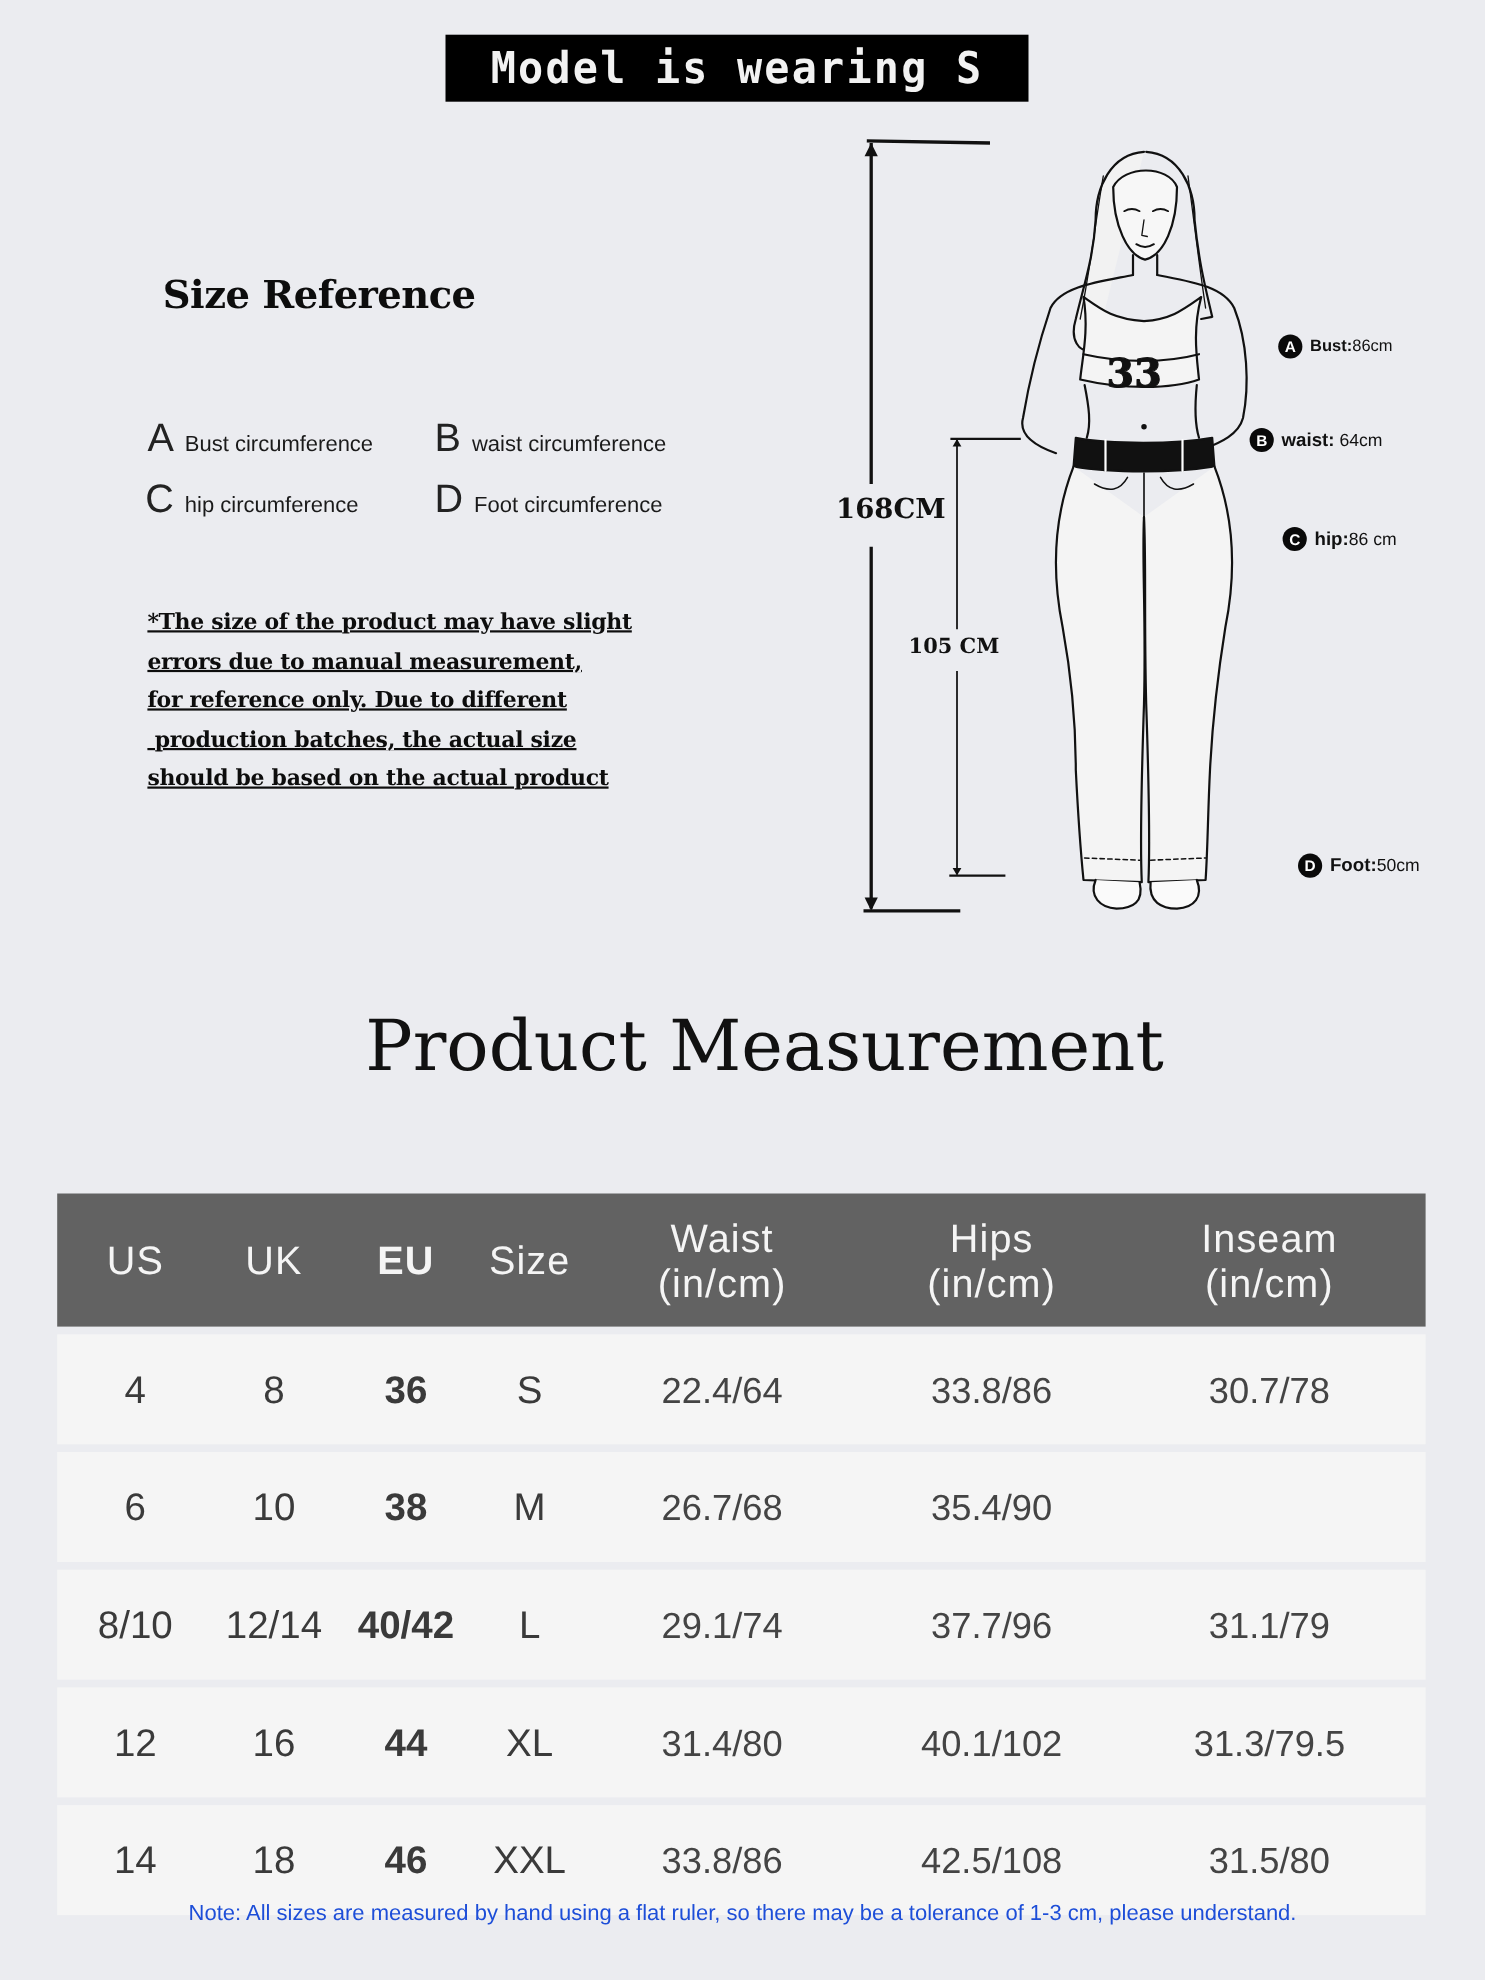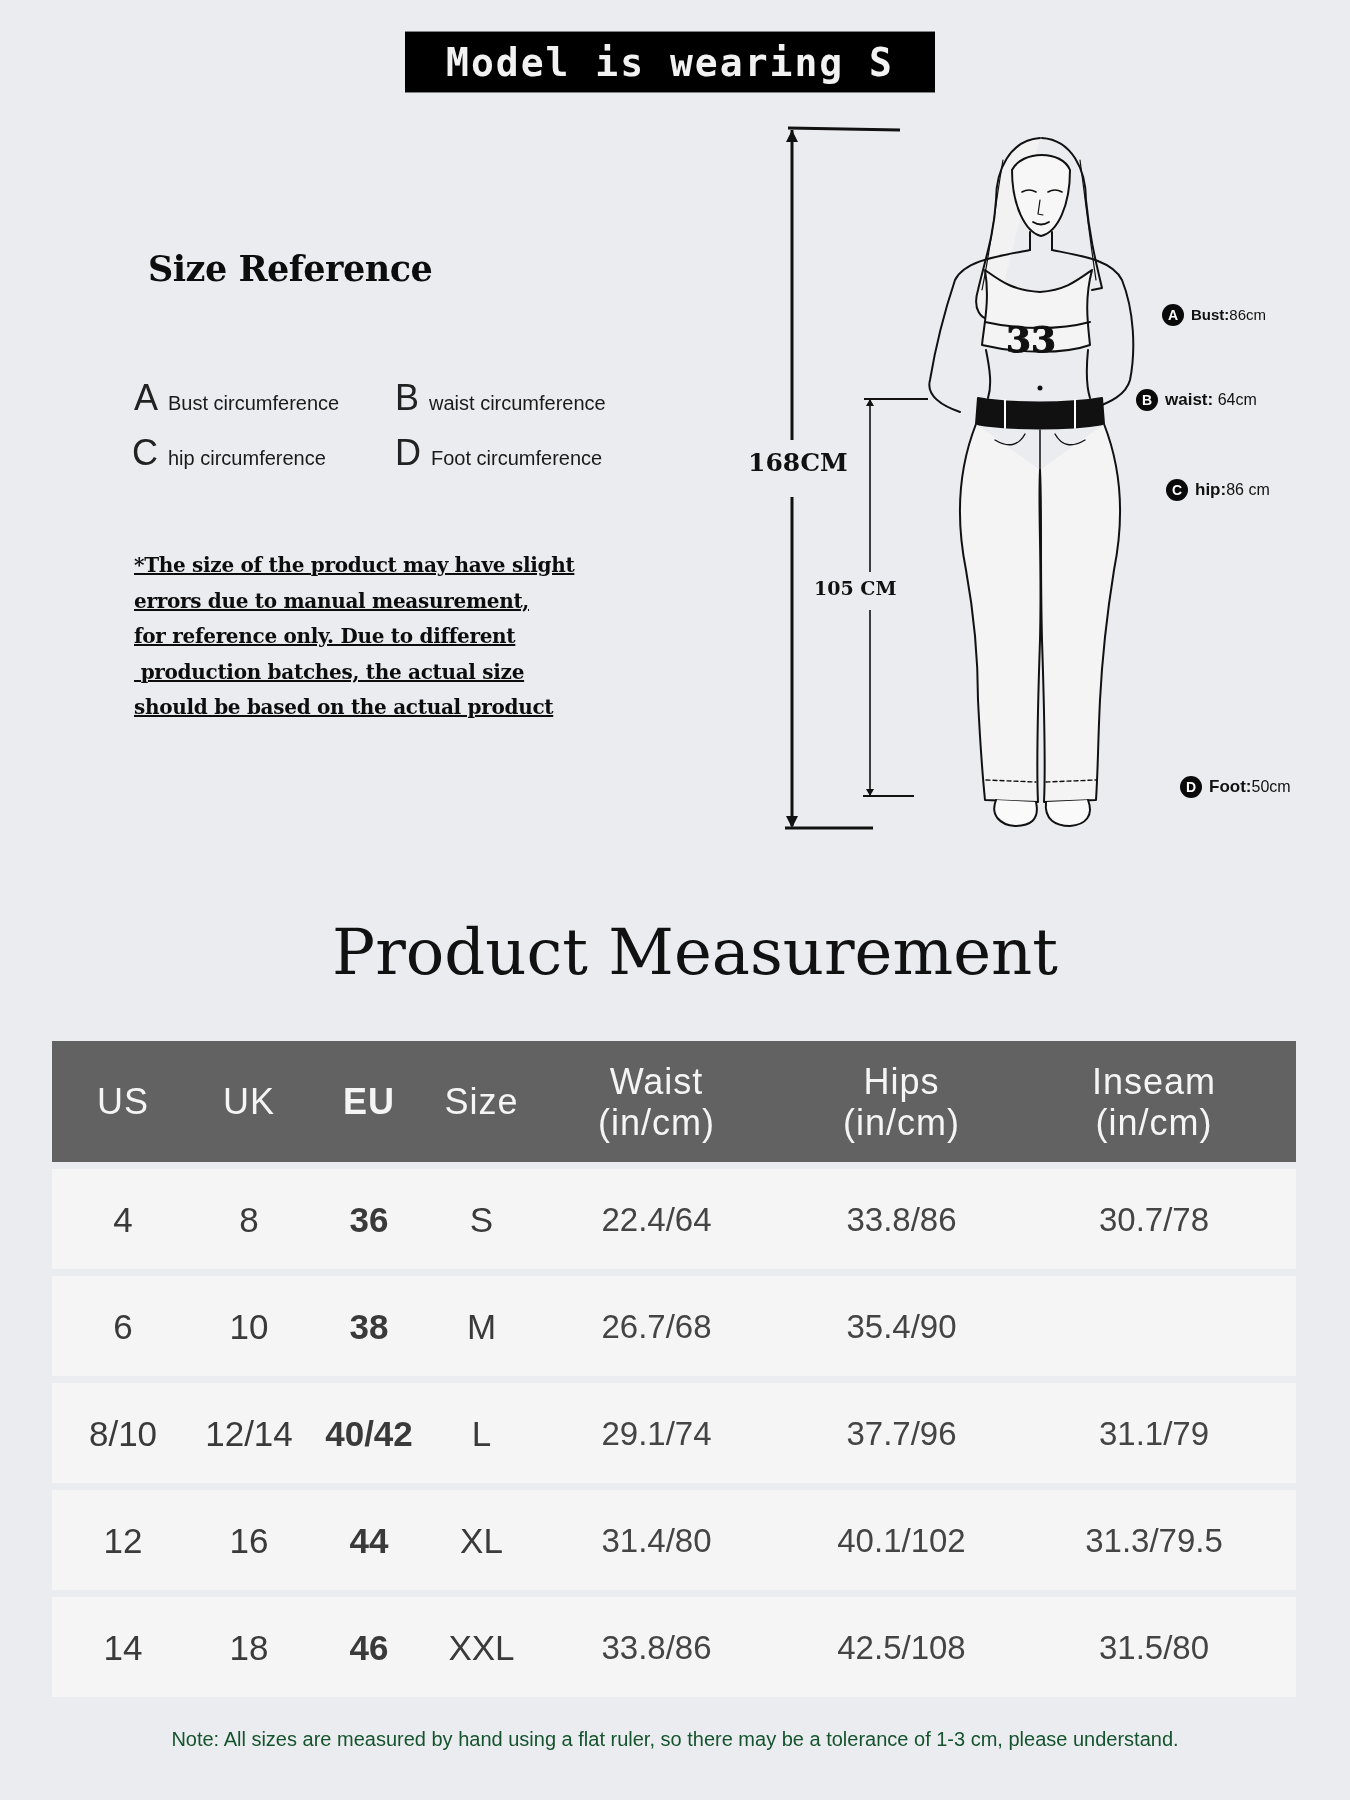--- a/index.html
+++ b/index.html
@@ -29,21 +29,21 @@
   #legend-a { left:134px; top:377px; }
   #legend-b { left:395px; top:377px; }
   #legend-c { left:132px; top:432px; }
   #legend-d { left:395px; top:432px; }
 
   #disclaimer {
     left:134px; top:548px; width:480px; font-family:"DejaVu Serif", serif; font-weight:bold;
     font-size:20px; line-height:35.5px; color:#0d0d0d; letter-spacing:-0.3px;
   }
   #disclaimer div { white-space:nowrap;text-decoration:underline; }
-  .dim-label { font-family:"DejaVu Serif", serif; font-weight:bold; color:#111; }
+  .dim-label { font-family:"DejaVu Serif", serif; font-weight:bold; color:#111;margin-left:12px; }
   #height-label { left:748px; top:448px; font-size:25px; }
   #inseam-label { left:814px; top:577px; font-size:19px; }
 
   .marker { display:flex; align-items:center; gap:7px; font-family:"Liberation Sans", sans-serif; color:#111; }
   .marker-dot {
     width:22px; height:22px; border-radius:50%; background:#0a0a0a; color:#fff;
     font-size:14px; font-weight:bold; display:flex; align-items:center; justify-content:center;
   }
   .marker-label { font-size:17px; font-weight:bold; }
   .marker-value { font-size:16px; font-weight:normal; }
@@ -53,21 +53,21 @@
   #marker-d { left:1180px; top:776px; }
 
   
   #pm-title {
     left:0; width:1390px; top:915px; text-align:center;
     font-family:"DejaVu Serif", serif; font-size:64px; font-weight:normal; color:#111;
     letter-spacing:0px; transform:scaleX(1.0);
   }
 
   
-  #table { left:52px; top:1041px; width:1244px; }
+  #table { left:52px; top:1085px; width:1244px; }
   .t-header {
     height:121px; background:#626262; color:#f5f5f5; display:flex; align-items:center;
     font-family:"Liberation Sans", sans-serif; font-size:36px; font-weight:normal; letter-spacing:1px;
   }
   .t-row {
     height:100px; background:#f5f5f5; margin-top:7px; display:flex; align-items:center;
     font-family:"Liberation Sans", sans-serif; font-size:35px; color:#3a3a3a;
   }
   .t-row:first-of-type { margin-top:6px; }
   .cell { text-align:center; line-height:41px; }
@@ -75,21 +75,21 @@
   .c-uk { width:110px; }
   .c-eu { width:130px;font-weight:bold; }
   .c-size { width:95px; }
   .c-waist { width:255px; }
   .c-hips { width:235px; }
   .c-inseam { width:270px; }
   .t-row .c-waist, .t-row .c-hips, .t-row .c-inseam { font-size:33px; color:#444; }
 
   #note {
     left:0; width:1350px; top:1728px; text-align:center;
-    font-family:"Liberation Sans", sans-serif; font-size:20px; color:#14532d;
+    font-family:"Liberation Sans", sans-serif; font-size:20px; color:#1d4ed8;
   }
 </style>
 </head>
 <body>
 
 <div id="banner" class="abs">
   <span>Model is wearing S</span>
 </div>
 
 <div id="size-ref-title" class="abs">Size Reference</div>

